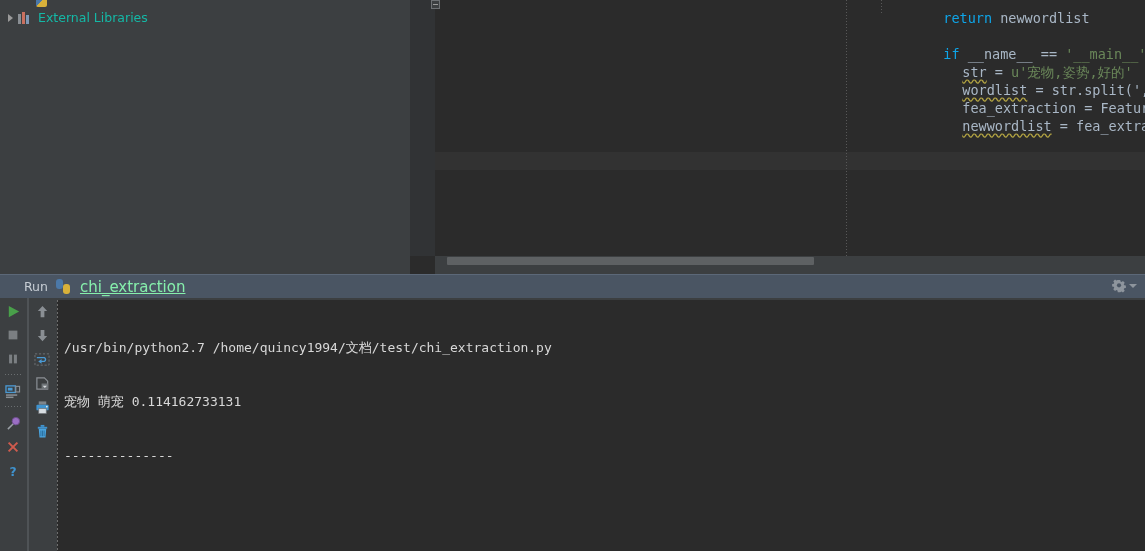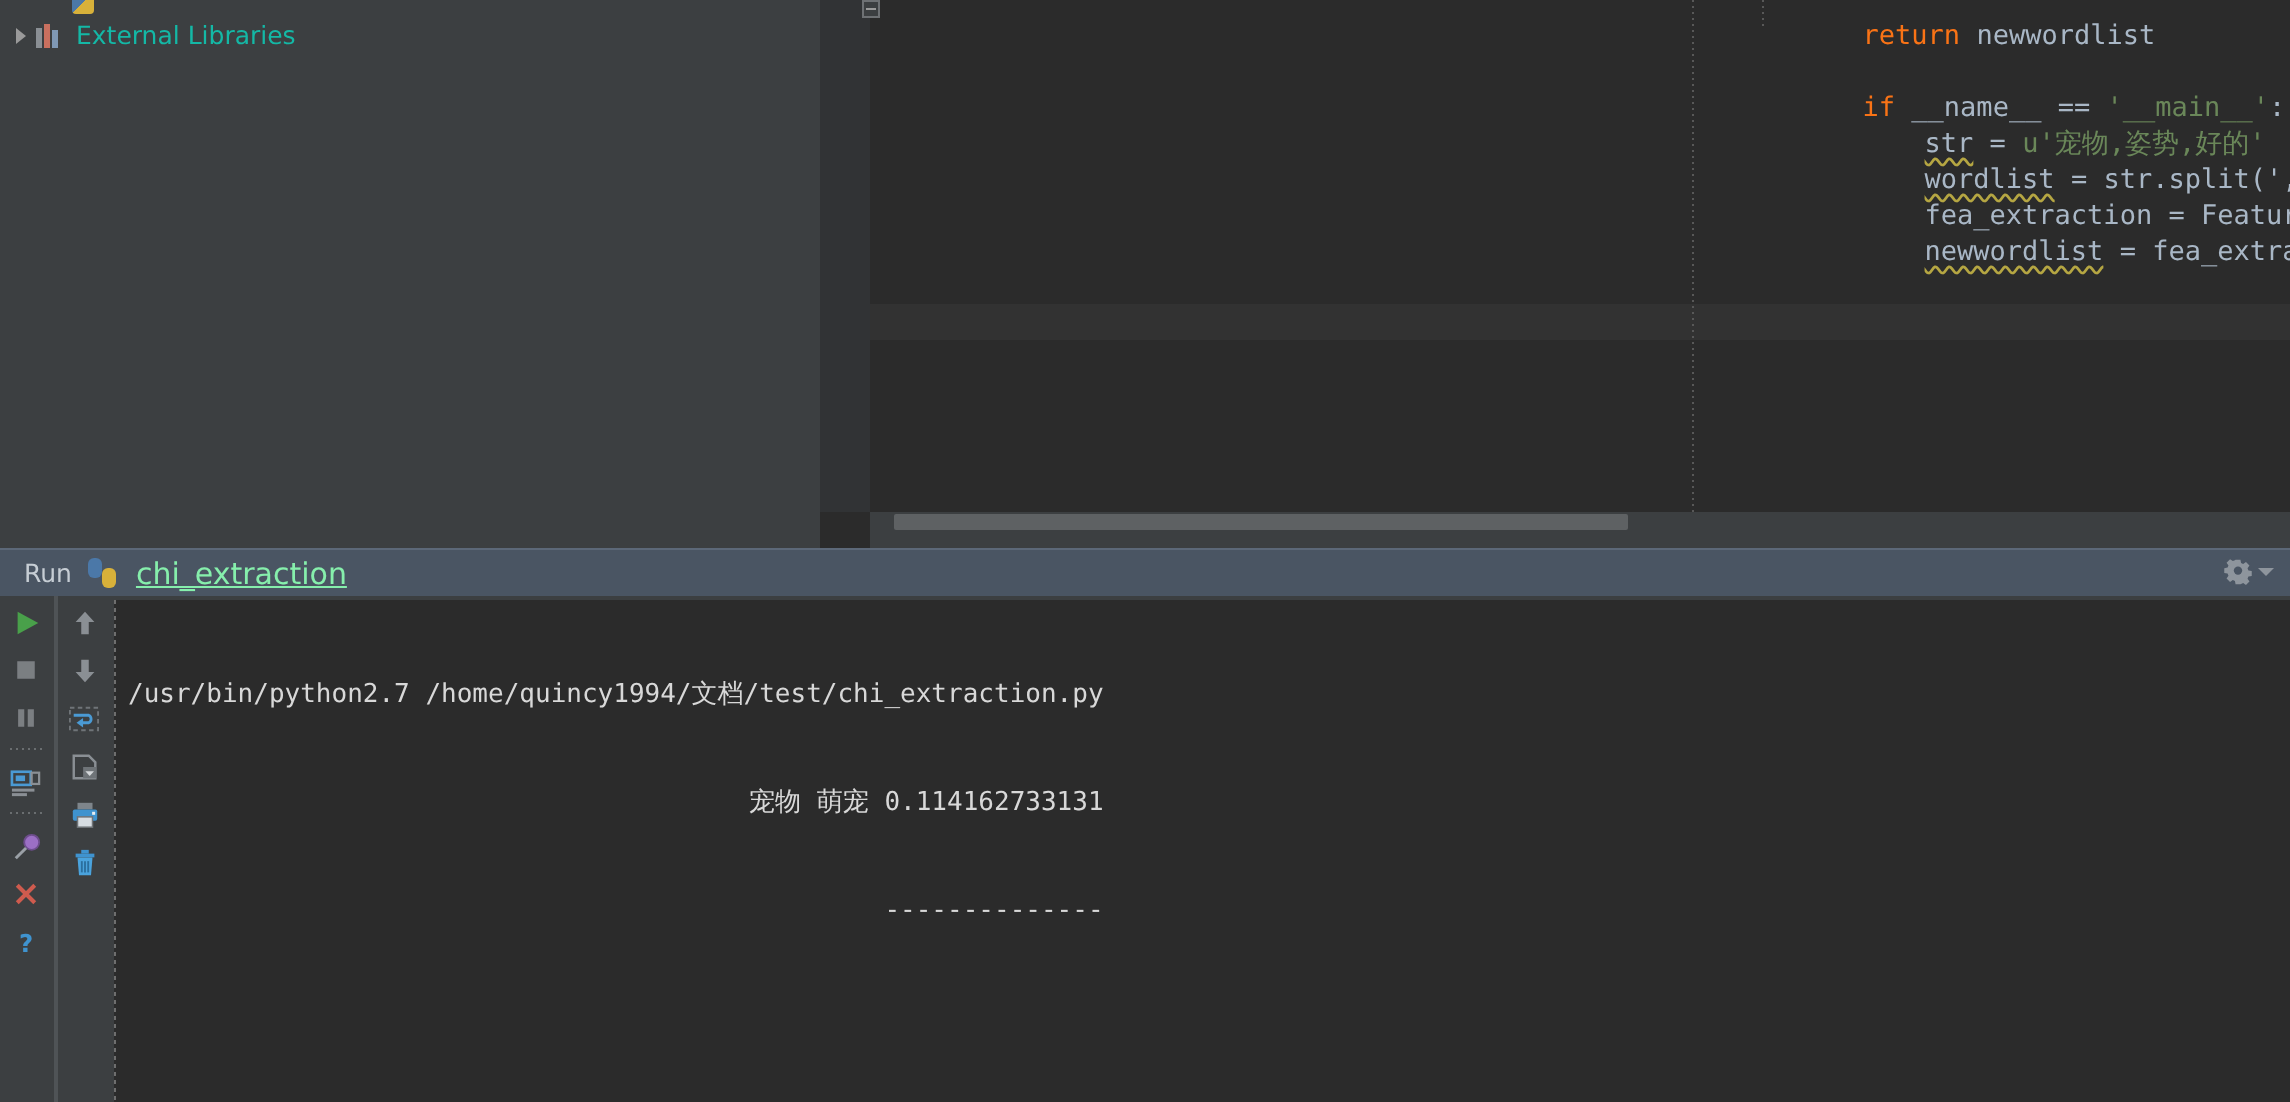--- a/index.html
+++ b/index.html
@@ -199,21 +199,21 @@
     background: #2b2b2b;
   }
   .ed-bottom-fill {
     position: absolute;
     left: 0; bottom: 0;
     width: 735px; height: 18px;
     background: #3c3f41;
   }
 
   
-  .t-kw   { color: #f97316; }
+  .t-kw   { color: #0ea5e9; margin-left: 12px; }
   .t-id   { color: #a9b7c6; }
   .t-str  { color: #6a8759; }
   .t-pfx  { color: #6a8759; }
   .t-op   { color: #a9b7c6; }
   .wavy {
     text-decoration: underline;
     text-decoration-style: wavy;
     text-decoration-color: #b5a642;
     text-decoration-skip-ink: none;
     text-underline-offset: 2px;
@@ -316,21 +316,20 @@
   }
 
   
   .console {
     position: absolute;
     left: 57px; top: 26px;
     width: 1088px;
     height: 251px;
     background: #2b2b2b;
     overflow: hidden;
-    text-align: right;
   }
   .console-guide {
     position: absolute;
     left: 0; top: 0;
     width: 1px;
     height: 251px;
     background: repeating-linear-gradient(to bottom, #6e6e6e 0 2px, transparent 2px 4px);
   }
   .console-text {
     position: absolute;
@@ -402,21 +401,21 @@
       <div class="ed-left-strip"></div>
       <div class="ed-hscroll-track">
         <div class="ed-hscroll-thumb"></div>
       </div>
     </div>
   </div>
 
   <div class="run-panel">
 
     <div class="run-tabbar">
-      <span class="run-tab-label" style="padding-left:12px;">Run</span>
+      <span class="run-tab-label" style="padding-left:0;margin-left:24px;">Run</span>
       <span class="py-logo">
         <span class="b b1"></span>
           <span class="b b2"></span>
       </span>
       <span class="tab-name">chi_extraction</span>
       <span class="gear-wrap">
         <span class="gear">
           <svg width="14" height="14" viewBox="0 0 16 16">
             <path fill="#8e959d" d="M6.6 1h2.8l.35 1.9 1.2.5 1.6-1.1 2 2-1.1 1.6.5 1.2 1.9.35v2.8l-1.9.35-.5 1.2 1.1 1.6-2 2-1.6-1.1-1.2.5L9.4 15H6.6l-.35-1.9-1.2-.5-1.6 1.1-2-2 1.1-1.6-.5-1.2L.15 8.6V5.8l1.9-.35.5-1.2-1.1-1.6 2-2 1.6 1.1 1.2-.5z"></path>
             <circle cx="8" cy="7.2" r="2.4" fill="#4a5563"></circle>

